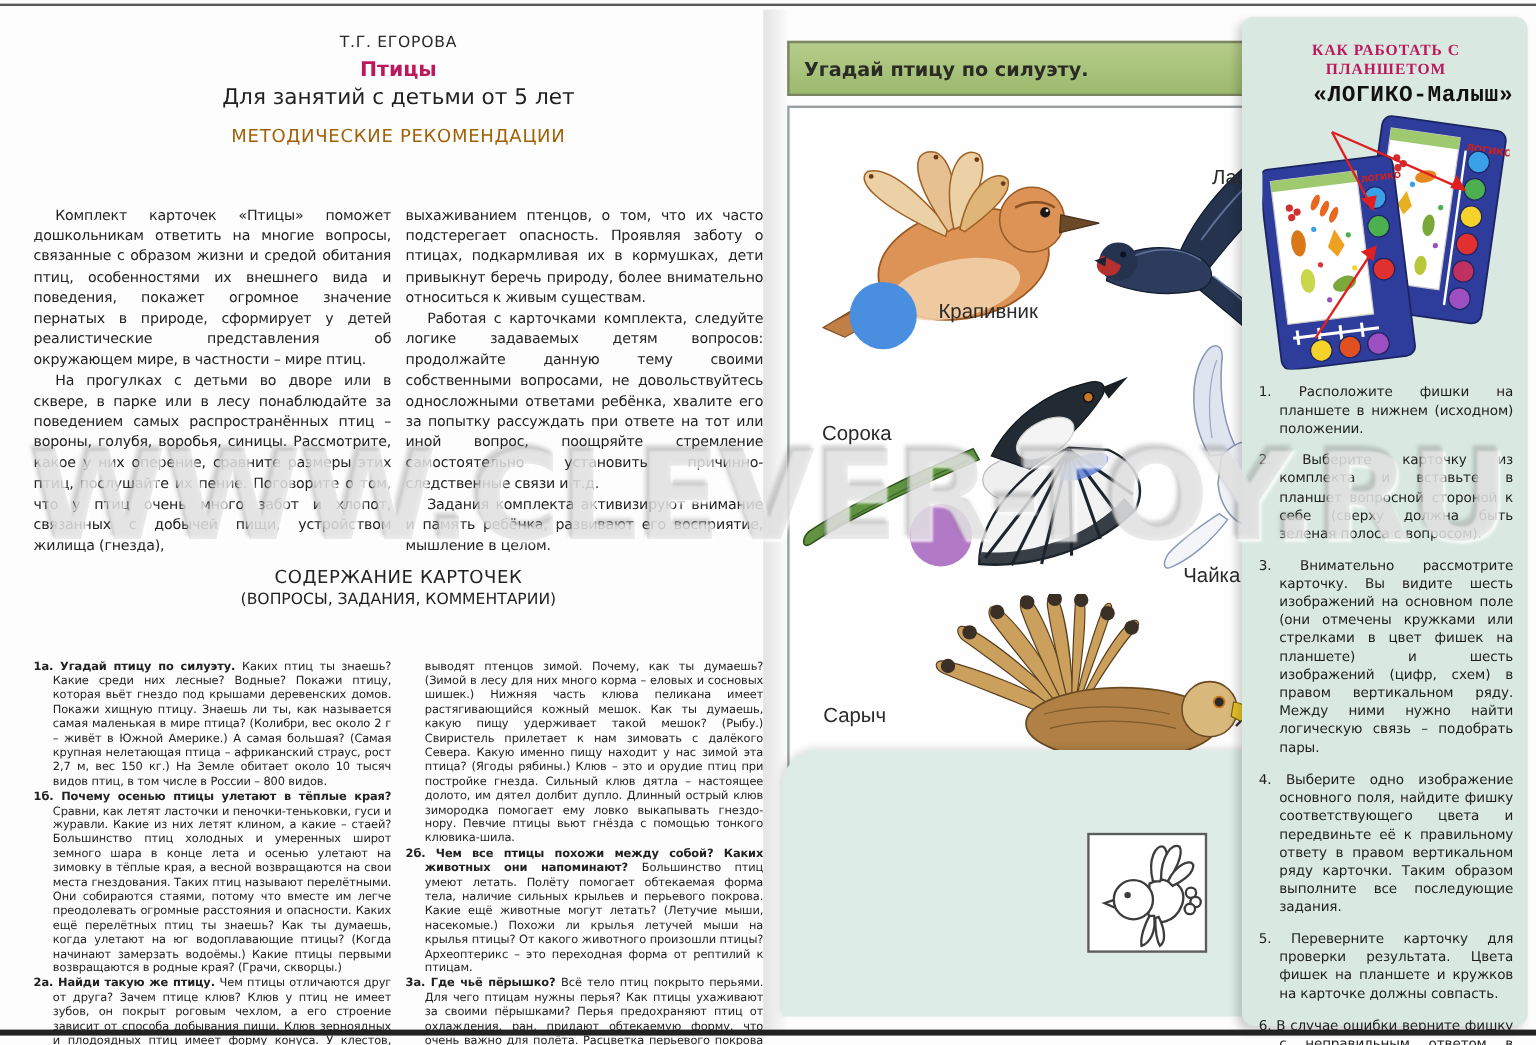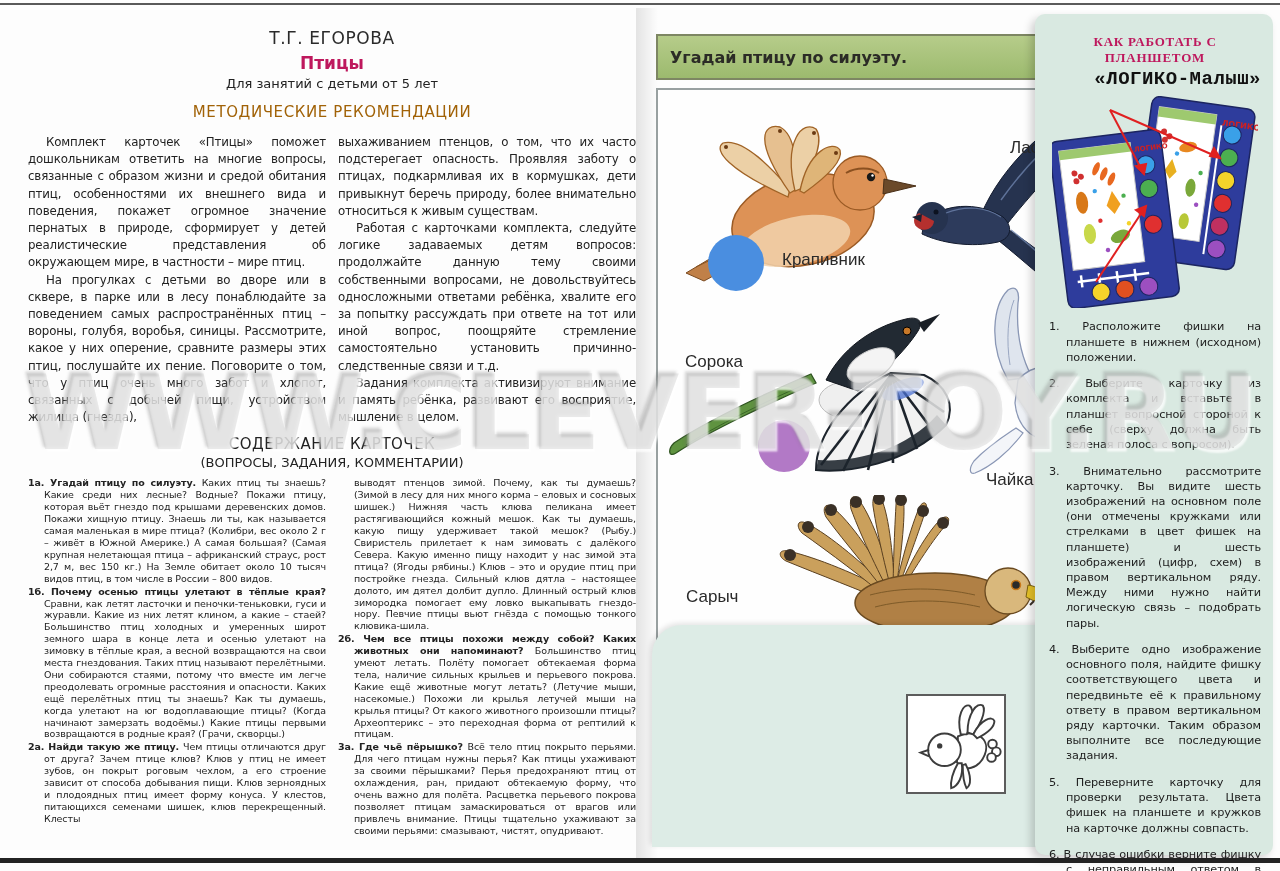--- a/index.html
+++ b/index.html
@@ -6,26 +6,26 @@
   .stage{position:relative;width:1280px;height:871px;overflow:hidden;
          background:#fdfdfd;font-family:"DejaVu Sans","Liberation Sans",sans-serif;color:#222;}
   .edge-line-top{position:absolute;left:0;top:3px;width:1280px;height:2px;background:#5a5a5a;z-index:6;}
   .edge-line-bottom{position:absolute;left:0;top:858px;width:1280px;height:5px;background:#232323;z-index:6;}
   .fold{position:absolute;left:636px;top:8px;width:22px;height:850px;z-index:0;
         background:linear-gradient(to right,rgba(0,0,0,0.10),rgba(0,0,0,0));}
 
   
   .page-left{position:absolute;left:28px;top:8px;width:608px;height:848px;z-index:1;}
   .lp-header{text-align:center;}
-  .lp-author{margin-top:20px;font-size:17px;letter-spacing:0.6px;color:#2a2a2a;}
+  .lp-author{margin-top:20px;font-size:13px;letter-spacing:0.6px;color:#2a2a2a;}
   .lp-title{margin-top:5px;font-size:17px;font-weight:bold;color:#be185d;}
-  .lp-sub{margin-top:3px;font-size:13px;}
+  .lp-sub{margin-top:3px;font-size:18px;}
   .lp-method{margin-top:12px;font-size:15px;letter-spacing:0.6px;color:#a16207;}
   .cols{display:flex;gap:12px;margin-top:13px;}
-  .col{flex:1;min-width:0;}
+  .col{flex:1;min-width:0;margin-top:36px;}
   .intro p{margin:0;font-size:11.8px;line-height:17.2px;text-align:justify;letter-spacing:-0.15px;}
   .ind{text-indent:18px;}
   .contents-head{margin-top:9px;text-align:center;font-size:15px;letter-spacing:0.5px;}
   .contents-sub{margin-top:2px;text-align:center;font-size:13px;}
   .items{margin-top:7px;}
   .item{margin:0 0 1px 0;font-size:9.5px;line-height:11.9px;text-align:justify;
         padding-left:16px;text-indent:-16px;letter-spacing:-0.1px;}
   .item.cont{text-indent:0;}
   .item b{font-weight:bold;}
 

